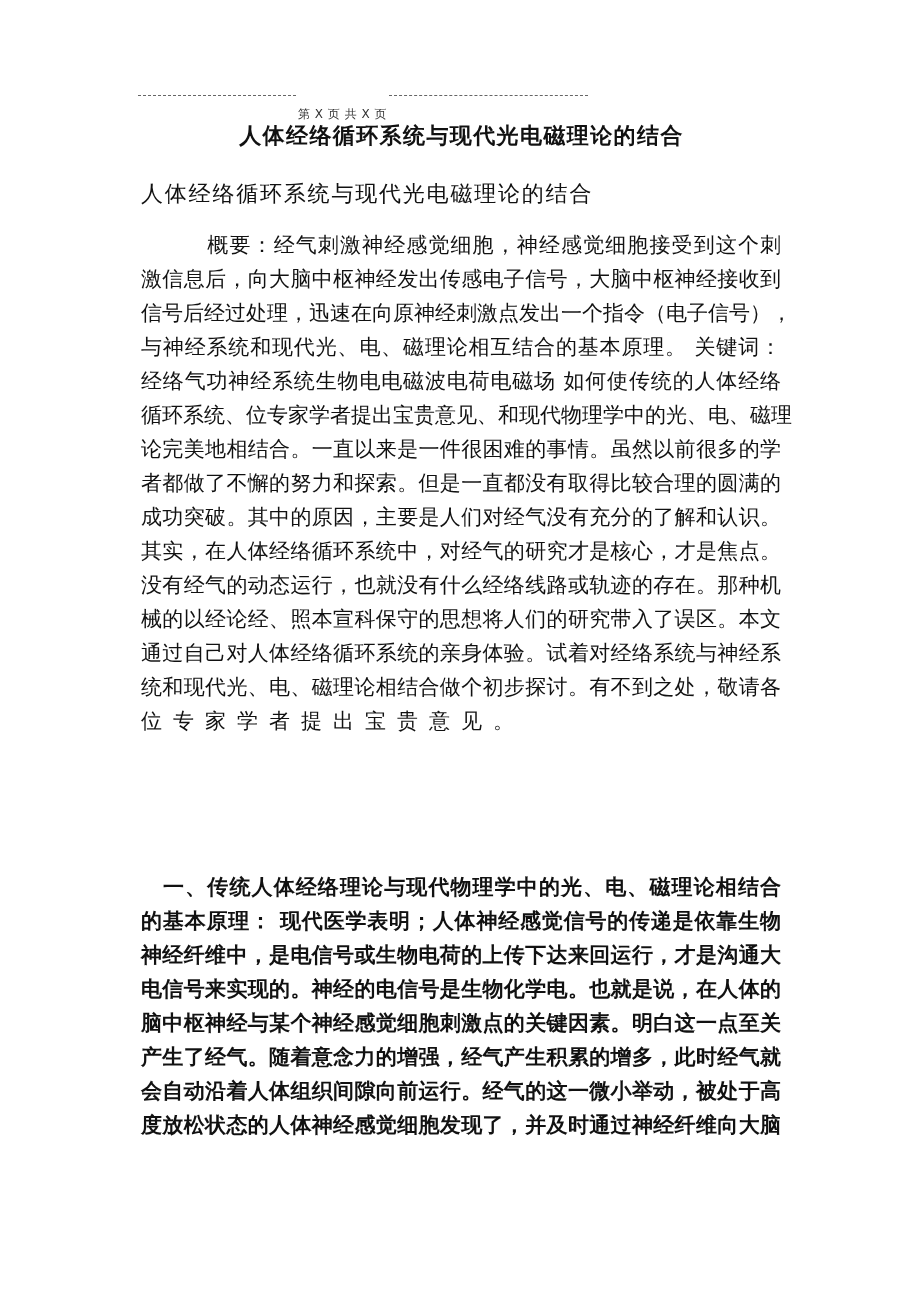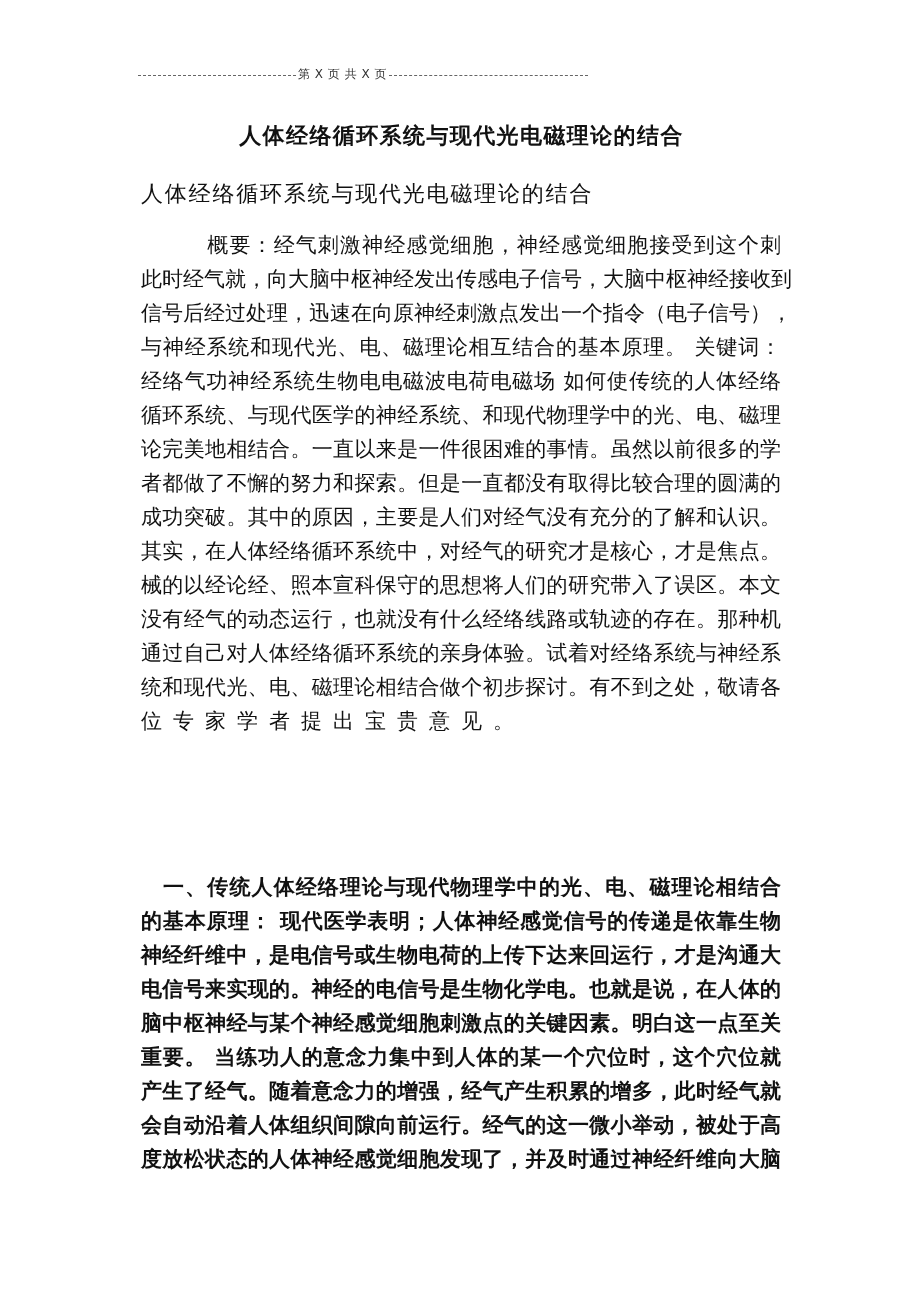--- a/index.html
+++ b/index.html
@@ -37,20 +37,21 @@
     .header-line .dashes {
       flex: 1 1 auto;
       border-top: 1px dashed #666;
       height: 0;
       margin-top: 1px;
     }
     .header-line .dashes.left { max-width: 158px; }
     .header-line .pageinfo {
       padding: 0 2px;
       letter-spacing: 0.5px;
+      margin-top: 40px;
     }
     .doc-title {
       position: absolute;
       top: 121px;
       left: 0;
       width: 920px;
       text-align: center;
       font-family: "DejaVu Sans", "Liberation Sans", sans-serif;
       font-weight: bold;
       font-size: 22px;
@@ -99,41 +100,40 @@
     <span class="pageinfo">第 X 页    共 X 页</span>
     <span class="dashes"></span>
   </div>
 
   <div class="doc-title">人体经络循环系统与现代光电磁理论的结合</div>
 
   <div class="doc-subtitle">人体经络循环系统与现代光电磁理论的结合</div>
 
   <div class="body-block" id="abstract">
     <div class="line">　　　概要：经气刺激神经感觉细胞，神经感觉细胞接受到这个刺</div>
-    <div class="line">此时经气就，向大脑中枢神经发出传感电子信号，大脑中枢神经接收到</div>
+    <div class="line">激信息后，向大脑中枢神经发出传感电子信号，大脑中枢神经接收到</div>
     <div class="line">信号后经过处理，迅速在向原神经刺激点发出一个指令（电子信号），</div>
     <div class="line">与神经系统和现代光、电、磁理论相互结合的基本原理。  关键词：</div>
     <div class="line">经络气功神经系统生物电电磁波电荷电磁场  如何使传统的人体经络</div>
-    <div class="line">循环系统、与现代医学的神经系统、和现代物理学中的光、电、磁理</div>
+    <div class="line">循环系统、位专家学者提出宝贵意见、和现代物理学中的光、电、磁理</div>
     <div class="line">论完美地相结合。一直以来是一件很困难的事情。虽然以前很多的学</div>
     <div class="line">者都做了不懈的努力和探索。但是一直都没有取得比较合理的圆满的</div>
     <div class="line">成功突破。其中的原因，主要是人们对经气没有充分的了解和认识。</div>
     <div class="line">其实，在人体经络循环系统中，对经气的研究才是核心，才是焦点。</div>
+    <div class="line">没有经气的动态运行，也就没有什么经络线路或轨迹的存在。那种机</div>
     <div class="line">械的以经论经、照本宣科保守的思想将人们的研究带入了误区。本文</div>
-    <div class="line">没有经气的动态运行，也就没有什么经络线路或轨迹的存在。那种机</div>
     <div class="line">通过自己对人体经络循环系统的亲身体验。试着对经络系统与神经系</div>
     <div class="line">统和现代光、电、磁理论相结合做个初步探讨。有不到之处，敬请各</div>
     <div class="line last">位专家学者提出宝贵意见。</div>
   </div>
 
   <div class="body-block" id="section1">
     <div class="line">　一、传统人体经络理论与现代物理学中的光、电、磁理论相结合</div>
     <div class="line">的基本原理：  现代医学表明；人体神经感觉信号的传递是依靠生物</div>
     <div class="line">神经纤维中，是电信号或生物电荷的上传下达来回运行，才是沟通大</div>
     <div class="line">电信号来实现的。神经的电信号是生物化学电。也就是说，在人体的</div>
     <div class="line">脑中枢神经与某个神经感觉细胞刺激点的关键因素。明白这一点至关</div>
-    <div class="line">重要。  当练功人的意念力集中到人体的某一个穴位时，这个穴位就</div>
     <div class="line">产生了经气。随着意念力的增强，经气产生积累的增多，此时经气就</div>
     <div class="line">会自动沿着人体组织间隙向前运行。经气的这一微小举动，被处于高</div>
     <div class="line">度放松状态的人体神经感觉细胞发现了，并及时通过神经纤维向大脑</div>
   </div>
 
 </div>
 
 </body></html>

